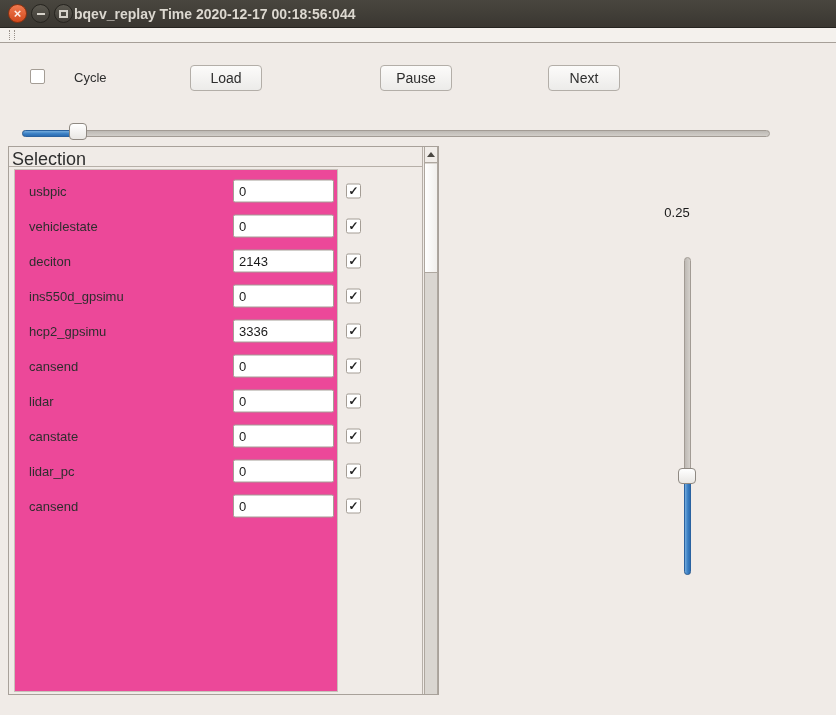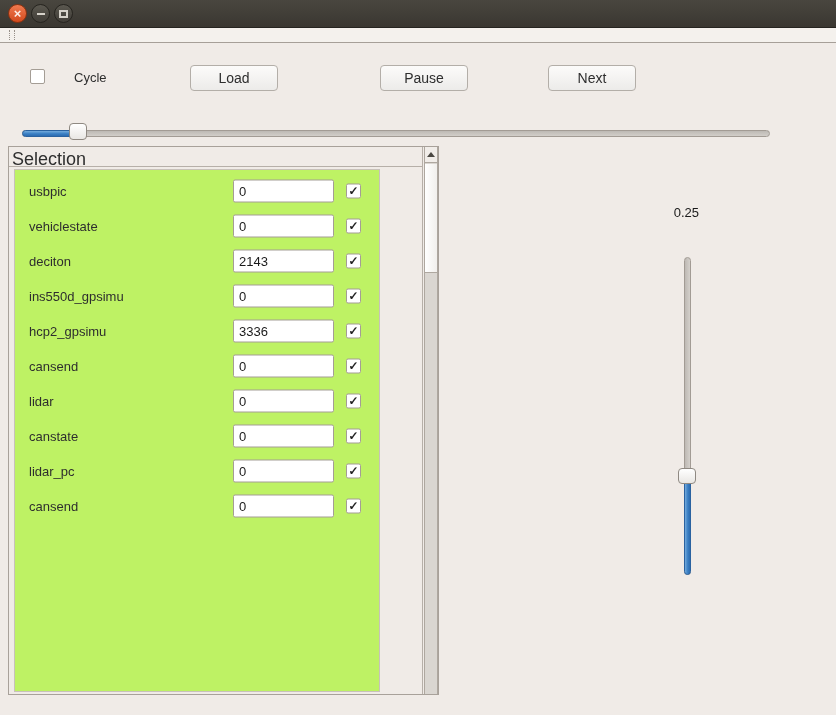--- a/index.html
+++ b/index.html
@@ -39,21 +39,21 @@
   
   .checkbox {
     position:absolute; width:15px; height:15px; background:#fff;
     border:1px solid #a49d95; border-radius:2px;
     display:flex; align-items:center; justify-content:center;
   }
   .checkbox .check { font-size:12px; font-weight:bold; color:#222; line-height:1; margin-top:-1px; }
   .cycle-box { left:30px; top:69px; }
   .cycle-label { position:absolute; left:51px; top:70px; font-size:13px;margin-left:23px; }
   .btn {
-    position:absolute; top:65px; width:88px; height:26px;
+    position:absolute; top:65px; width:72px; height:26px;
     background:linear-gradient(#fcfbfa,#ecebe9); border:1px solid #b3aea8; border-radius:4px;
     font-size:14px; color:#2e2e2e; text-align:center; line-height:24px; cursor:default;
   }
   .btn-load  { left:190px; }
   .btn-pause { left:380px; }
   .btn-next  { left:548px; }
   
   .hslider-track {
     position:absolute; left:22px; top:130px; width:748px; height:7px;
     background:linear-gradient(#bdb9b4,#d2cec9); border:1px solid #a29b94; border-radius:4px;
@@ -69,22 +69,22 @@
   }
   
   .scrollarea {
     position:absolute; left:8px; top:146px; width:431px; height:549px;
     border:1px solid #a8a19a; background:#f0ebe7;
   }
   .selection-title { position:absolute; left:3px; top:2px; font-size:18px; color:#2e2e2e; }
   .groupbox-topline { position:absolute; left:0; top:19px; width:414px; height:1px; background:#b6afa8; }
   .groupbox-rightline { position:absolute; left:413px; top:0; width:1px; height:547px; background:#b6afa8; }
   .inner-frame {
-    position:absolute; left:5px; top:22px; width:366px; height:523px;
-    border:1px solid #c8c1ba; background:#bef264;
+    position:absolute; left:5px; top:22px; width:324px; height:523px;
+    border:1px solid #c8c1ba; background:#ec4899;
   }
   .sel-row { position:absolute; left:0; width:397px; height:35px; }
   .sel-row .row-label { position:absolute; left:14px; top:50%; transform:translateY(-50%); font-size:13px; white-space:nowrap; }
   .sel-row .row-input {
     position:absolute; left:218px; top:50%; transform:translateY(-50%);
     width:101px; height:23px; background:#fff; border:1px solid #a49d95; border-radius:2px;
     font-family:"Liberation Sans",sans-serif; font-size:13px; color:#1a1a1a; padding:0 0 0 5px; outline:none;
   }
   .sel-row .checkbox { left:331px; top:50%; transform:translateY(-50%); }
   
@@ -95,21 +95,21 @@
   .sb-upbtn {
     position:absolute; left:0; top:0; width:12px; height:16px; background:#f1ede9;
     border-bottom:1px solid #aea79f; display:flex; align-items:center; justify-content:center;
   }
   .sb-up-arrow { width:0; height:0; border-left:4px solid transparent; border-right:4px solid transparent; border-bottom:5px solid #4b4843; }
   .sb-thumb {
     position:absolute; left:0; top:17px; width:12px; height:109px;
     background:linear-gradient(90deg,#ffffff,#f1efec); border-bottom:1px solid #aea79f;
   }
   
-  .speed-label { position:absolute; left:655px; top:205px; width:44px; text-align:right; font-size:13px; color:#1a1a1a; }
+  .speed-label { position:absolute; left:655px; top:205px; width:44px; text-align:center; font-size:13px; color:#1a1a1a; }
   .vslider-track {
     position:absolute; left:684px; top:257px; width:7px; height:318px;
     background:linear-gradient(90deg,#beb9b4,#d4d0cb); border:1px solid #a29b94; border-radius:4px;
   }
   .vslider-fill {
     position:absolute; left:684px; top:477px; width:7px; height:98px;
     background:linear-gradient(90deg,#74abdc,#3a7fc4 55%,#2d6cb0); border:1px solid #2a62a0;
     border-radius:0 0 4px 4px;
   }
   .vslider-handle {
@@ -125,20 +125,21 @@
   <div class="titlebar">
     <div class="tb-btn tb-close">
       <span>×</span>
     </div>
     <div class="tb-btn tb-min">
       <span class="glyph-min"></span>
     </div>
     <div class="tb-btn tb-max">
       <span class="glyph-max"></span>
     </div>
+    <div class="title-text">bqev_replay Time 2020-12-17 00:18:56:044</div>
   </div>
 
   <div class="toolbar">
     <div class="toolbar-handle"></div>
   </div>
 
   <div class="checkbox cycle-box"></div>
   <div class="cycle-label">Cycle</div>
   <div class="btn btn-load">Load</div>
   <div class="btn btn-pause">Pause</div>

